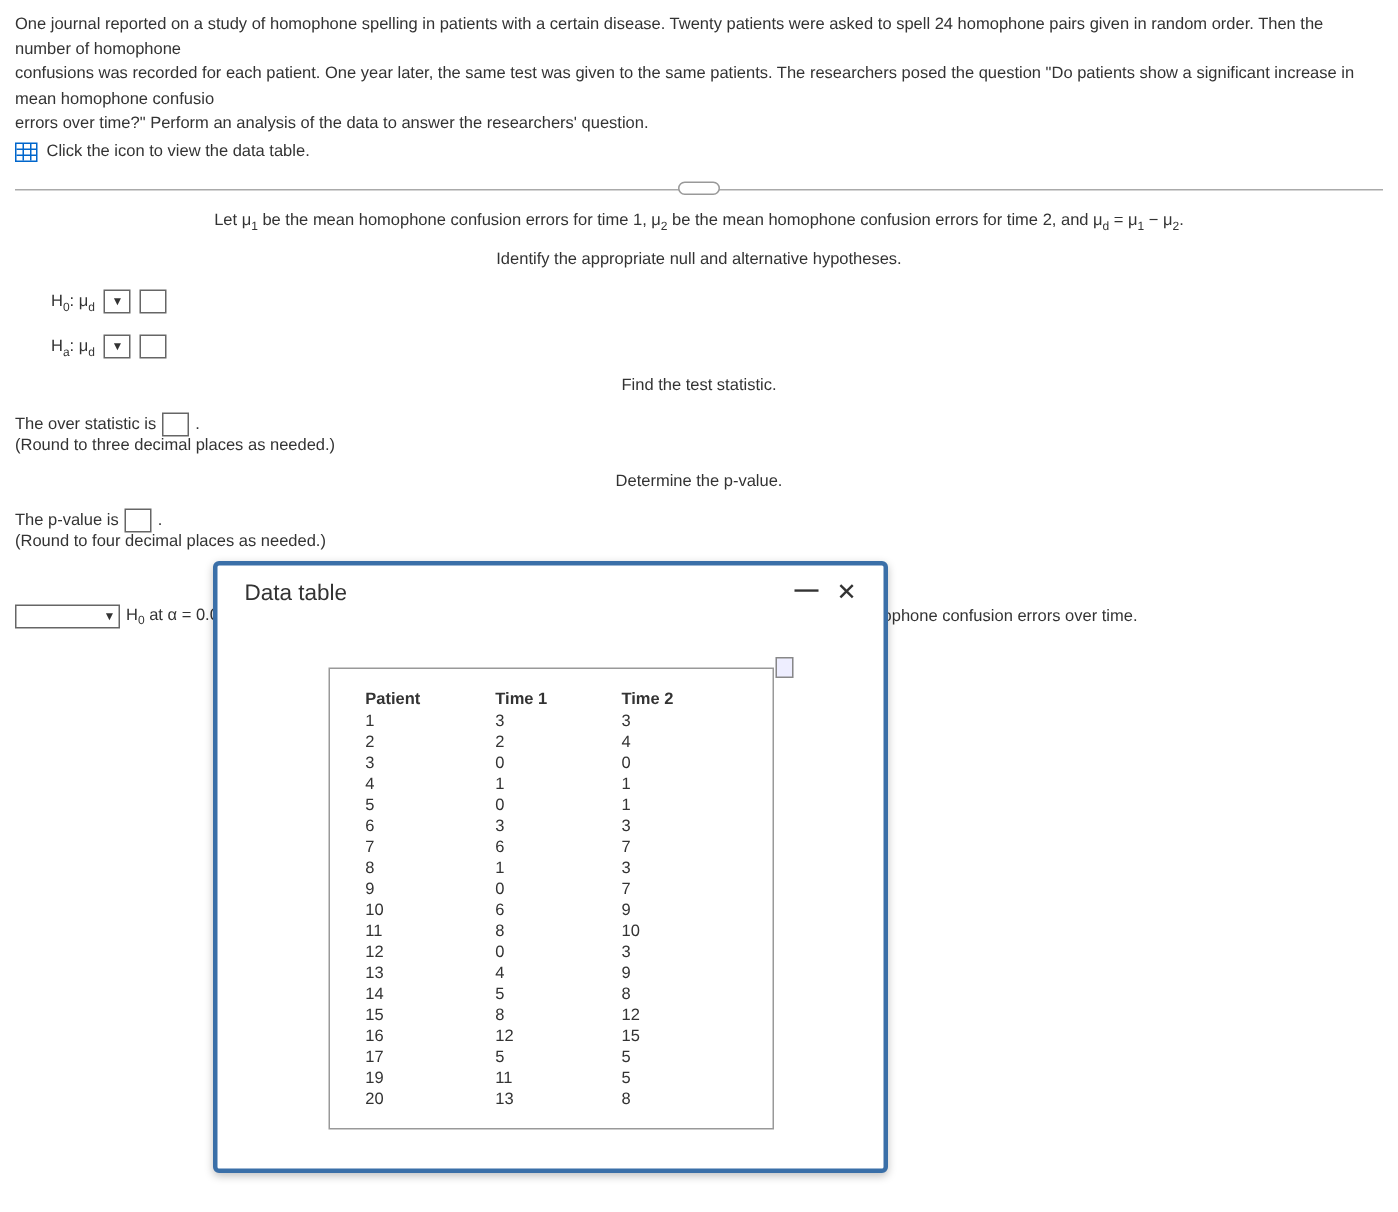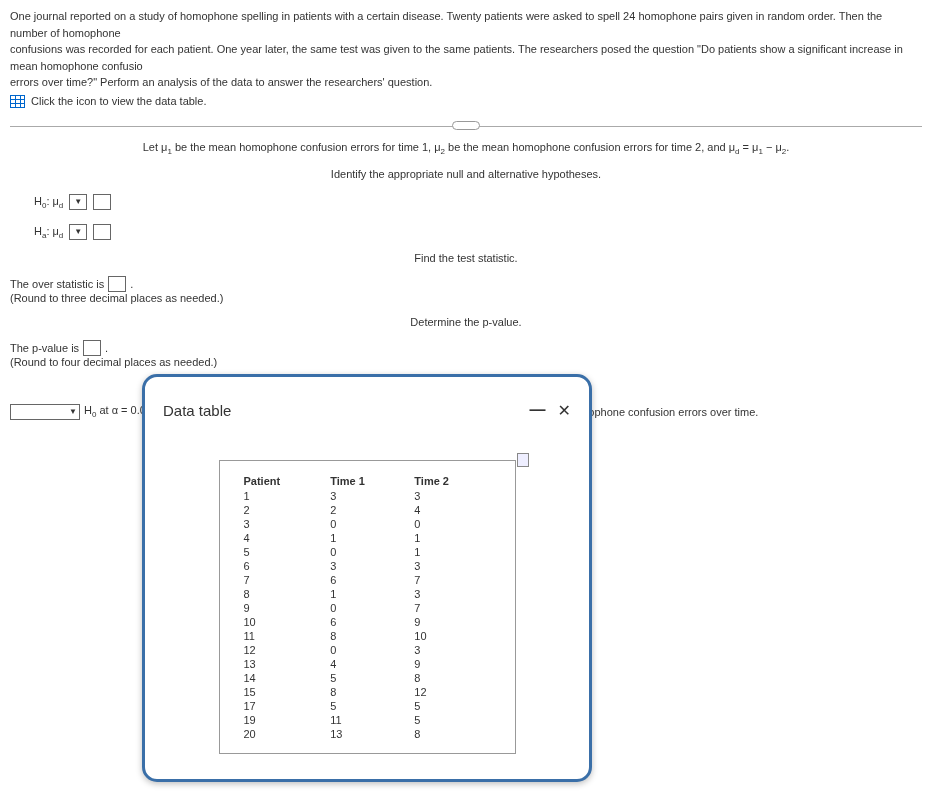--- a/index.html
+++ b/index.html
@@ -52,23 +52,23 @@
     .round-note { color: #333; }
     sub, .sub { font-size: 8px; vertical-align: sub; }
     
     .modal {
       position: absolute;
       left: 142px; top: 374px;
       width: 450px;
       min-height: 408px;
       background: #fff;
       border: 3px solid #3a6fa8;
-      border-radius: 15px;
+      border-radius: 4px;
       box-shadow: 0 2px 6px rgba(0,0,0,.25);
-      padding: 24px 18px 18px;
+      padding: 8px 18px 18px;
     }
     .modal-header { display: flex; justify-content: space-between; align-items: center; }
     .modal-title { font-size: 15px; color: #333; }
     .modal-ctrls { display: flex; gap: 12px; font-size: 16px; color: #333; }
     .inner-table {
       margin: 40px auto 0;
       width: 297px;
       border: 1px solid #999;
       padding: 12px 20px;
       position: relative;
@@ -233,20 +233,25 @@
             <td>14</td>
             <td>5</td>
             <td>8</td>
           </tr>
           <tr>
             <td>15</td>
             <td>8</td>
             <td>12</td>
           </tr>
           <tr>
+            <td>16</td>
+            <td>12</td>
+            <td>15</td>
+          </tr>
+          <tr>
             <td>17</td>
             <td>5</td>
             <td>5</td>
           </tr>
           <tr>
             <td>19</td>
             <td>11</td>
             <td>5</td>
           </tr>
           <tr>

